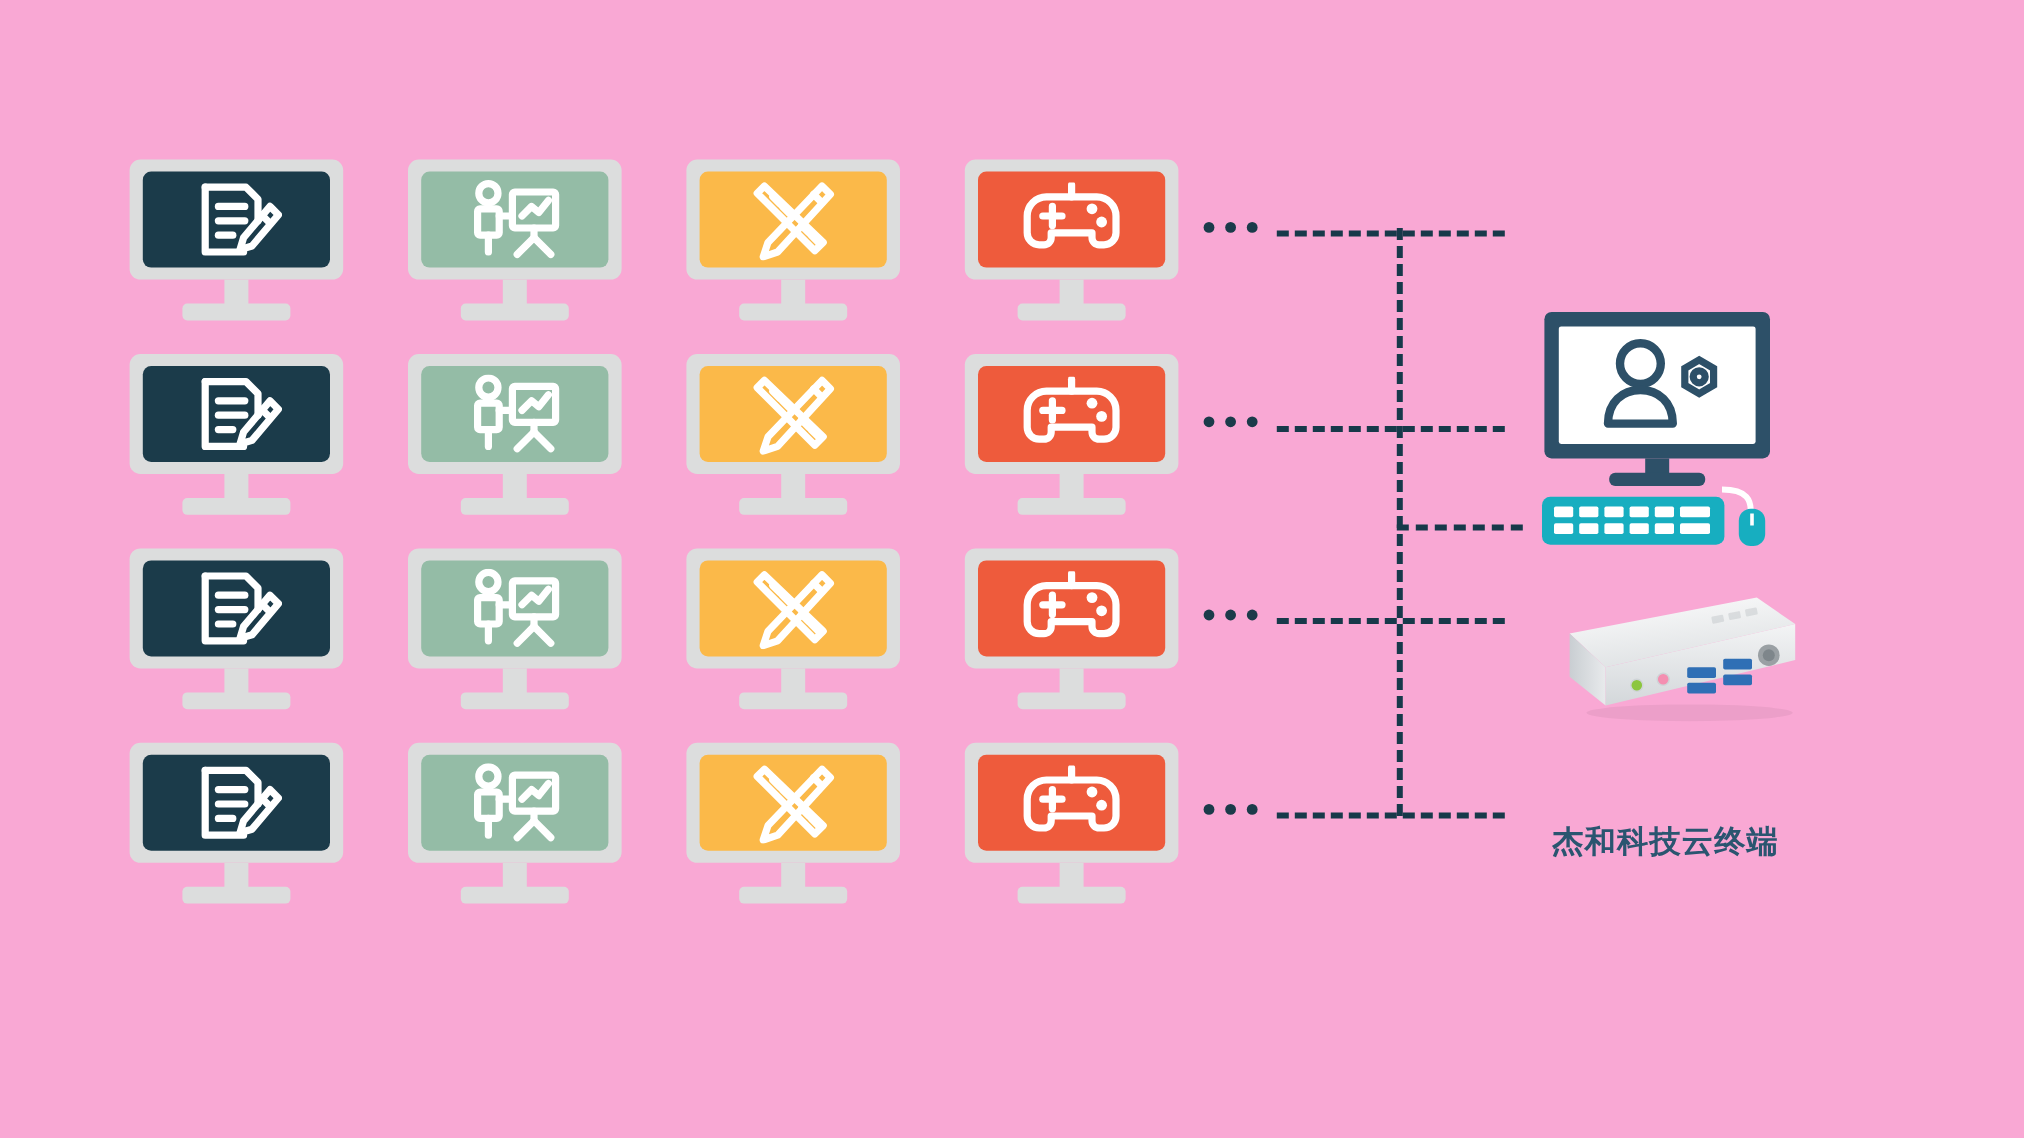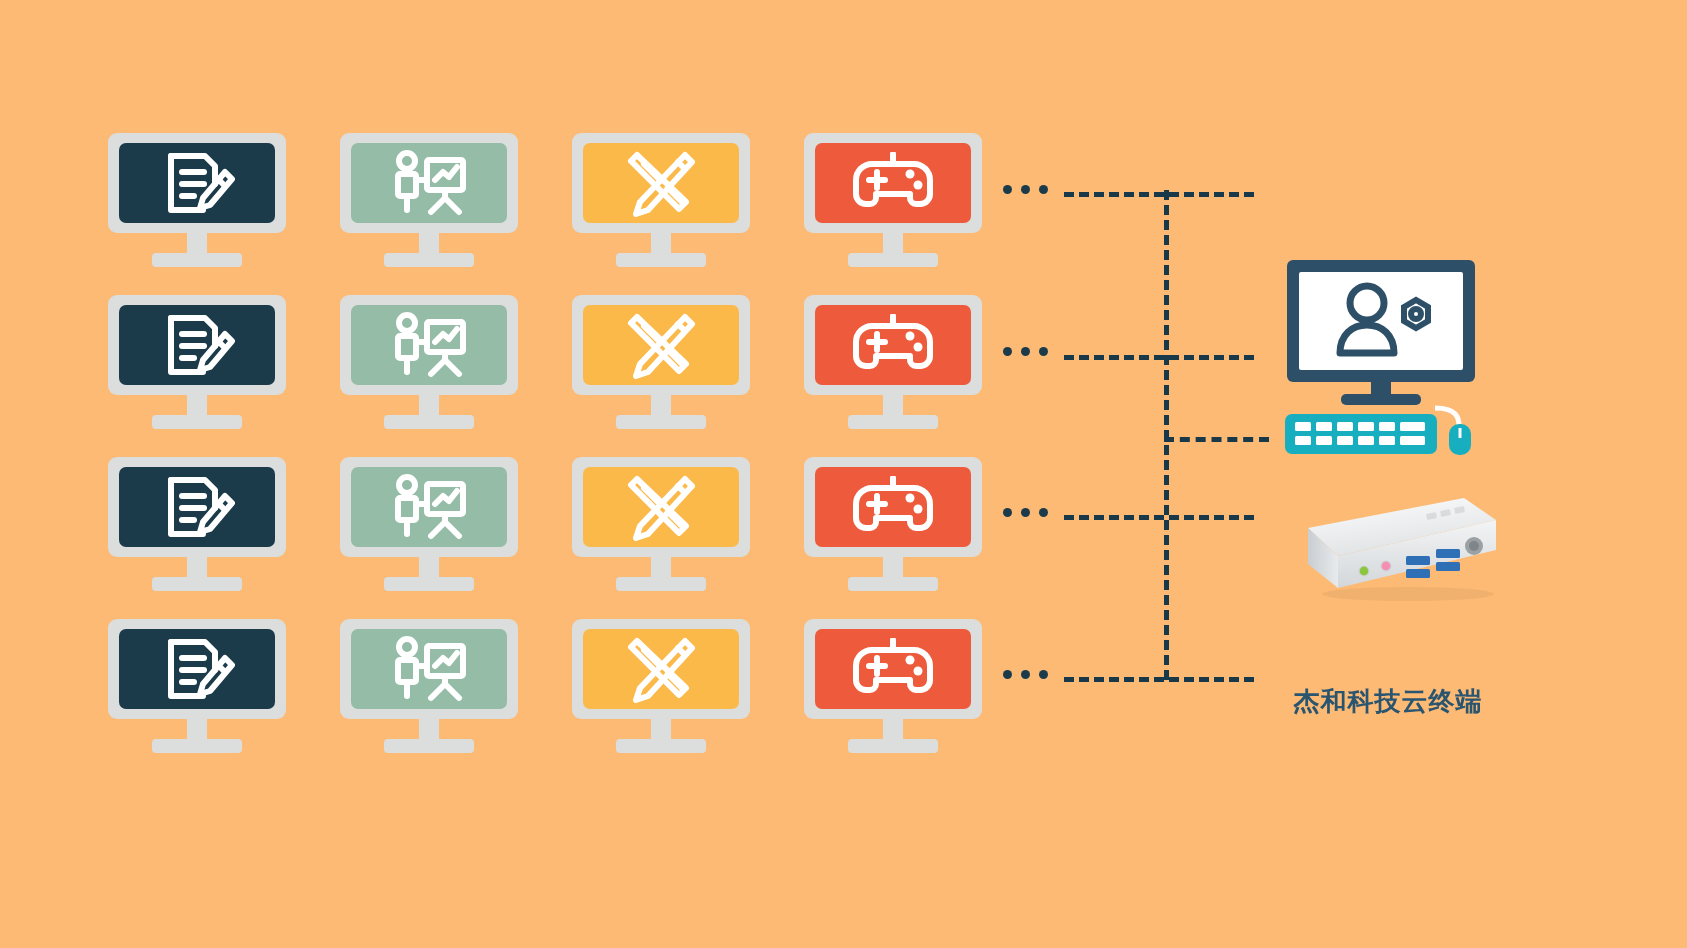--- a/index.html
+++ b/index.html
@@ -7,21 +7,21 @@
     padding: 0;
     background: #ffffff;
   }
   body {
     font-family: "DejaVu Sans", "Liberation Sans", sans-serif;
   }
   #canvas {
     position: relative;
     width: 1687px;
     height: 948px;
-    background: #fdba74;
+    background: #f9a8d4;
     overflow: hidden;
   }
 
   
   .client {
     position: absolute;
     width: 178px;
     height: 135px;
   }
   .mon-bezel {

